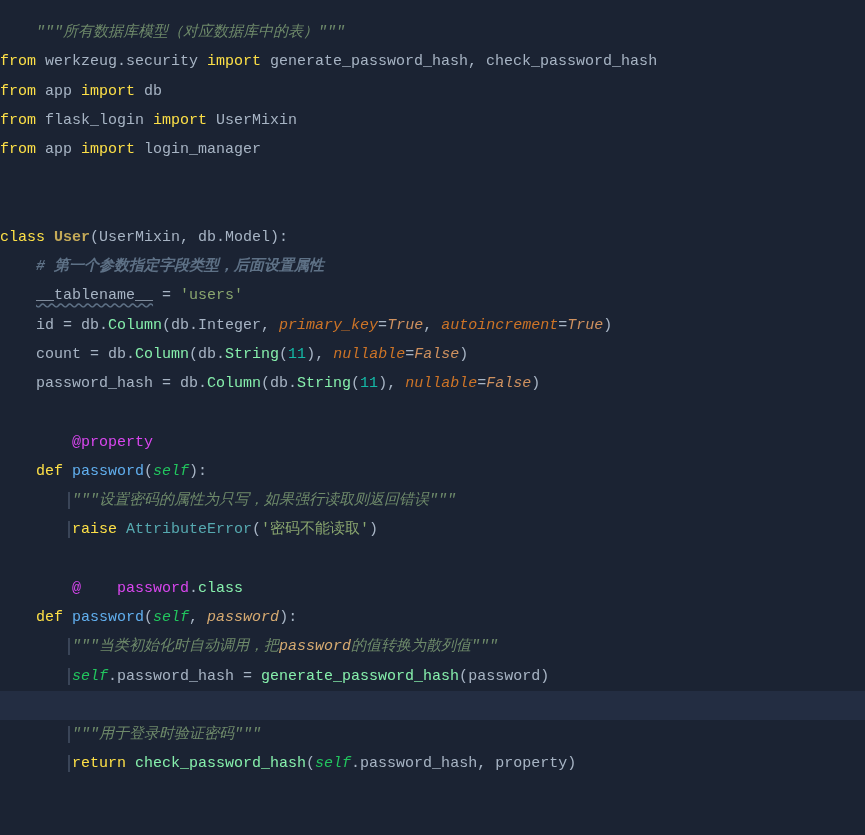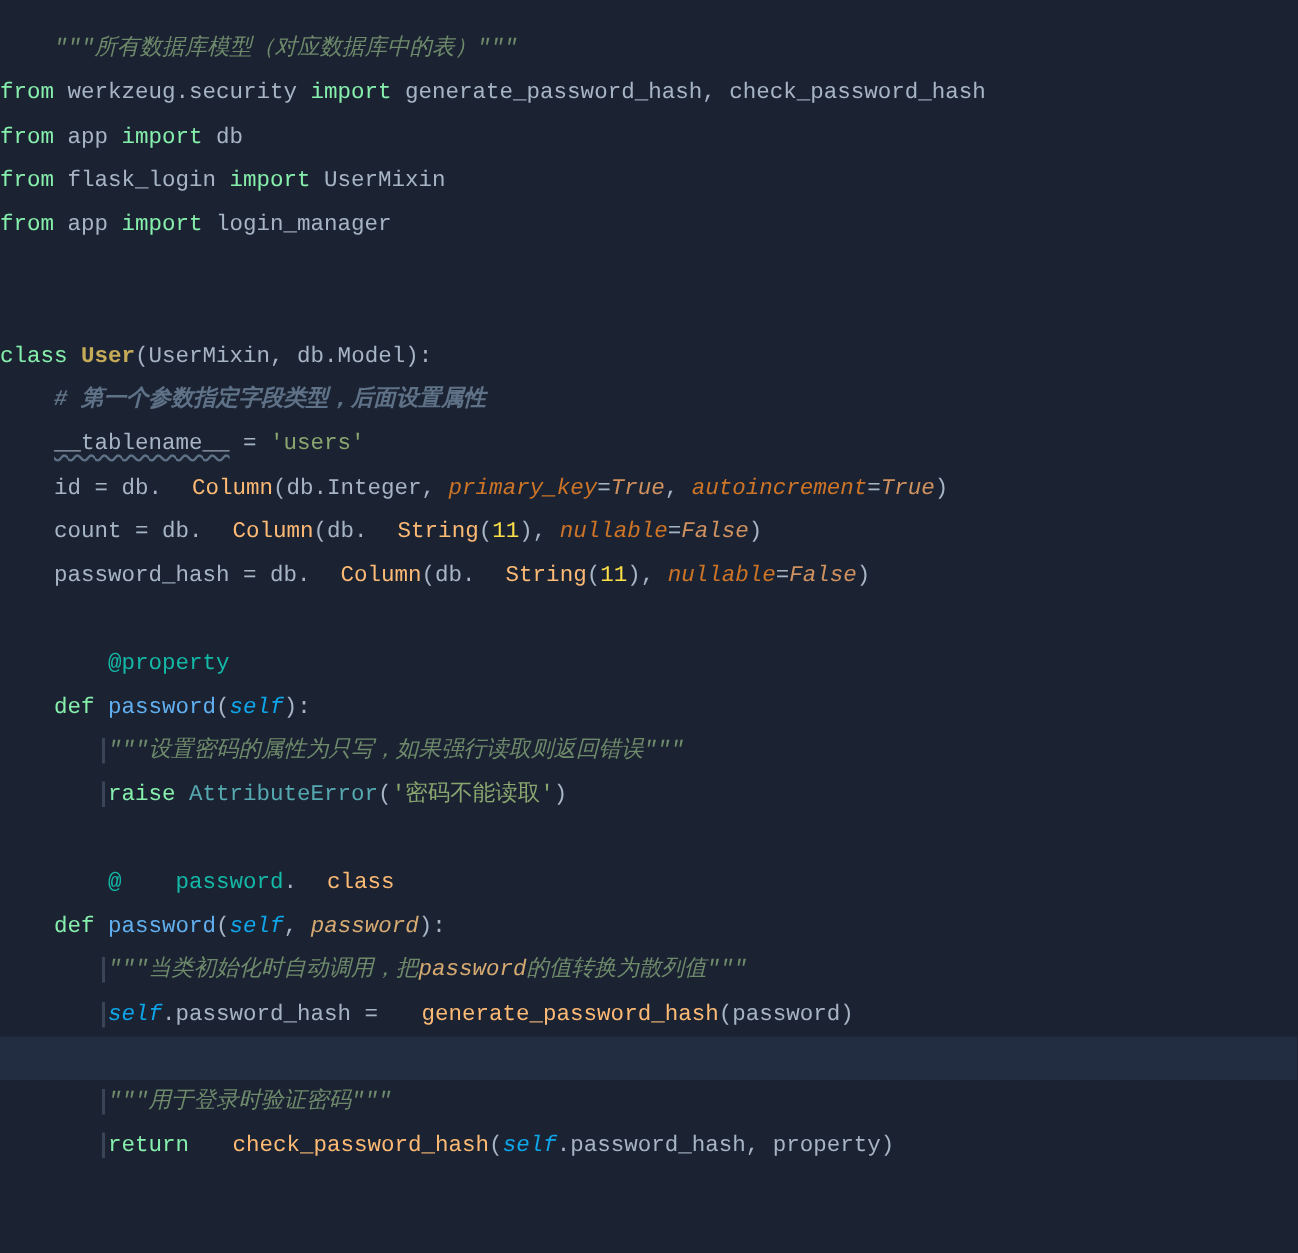--- a/index.html
+++ b/index.html
@@ -13,32 +13,32 @@
     height: 835px;
     overflow: hidden;
     padding-top: 18px;
   }
   .line { white-space: pre; }
   .highlight-line { background: #232d42; }
 
   
   .tk-comment    { color: #5e7186; font-style: italic; font-weight: bold; }
   .tk-docstring  { color: #6e8a6a; font-style: italic; }
-  .tk-keyword    { color: #86efac; }            
+  .tk-keyword    { color: #fde047; }            
   .tk-kwarg      { color: #cd7427; font-style: italic; } 
-  .tk-decorator  { color: #14b8a6; padding-left: 36px; }
+  .tk-decorator  { color: #d946ef; padding-left: 36px; }
   .tk-classname  { color: #c5aa58; font-weight: bold; text-align: right; }
   .tk-funcdef    { color: #61afef; }
-  .tk-func       { color: #fdba74; margin-left: 20px; }
+  .tk-func       { color: #86efac; }
   .tk-exc        { color: #56a9b0; }
-  .tk-self       { color: #0ea5e9; font-style: italic; }
+  .tk-self       { color: #22c55e; font-style: italic; }
   .tk-param      { color: #d6aa71; font-style: italic; }
   .tk-paramtype  { color: #d6aa71; font-style: italic; }
   .tk-string     { color: #8aa66f; }
-  .tk-number     { color: #fde047; margin-top: 24px; }
+  .tk-number     { color: #14b8a6; margin-top: 24px; }
   .tk-const      { color: #cf915f; font-style: italic; }
   .tk-op         { color: #a7b4c4; }
   .tk-ident      { color: #a7b4c4; }
   .tk-tablename  { color: #a7b4c4; text-decoration: underline wavy #5e7186; text-underline-offset: 3px; }
 
   .indent-guide {
     border-left: 2px solid #3a4558;
     padding-left: 2px;
     margin-left: -4px;
   }

